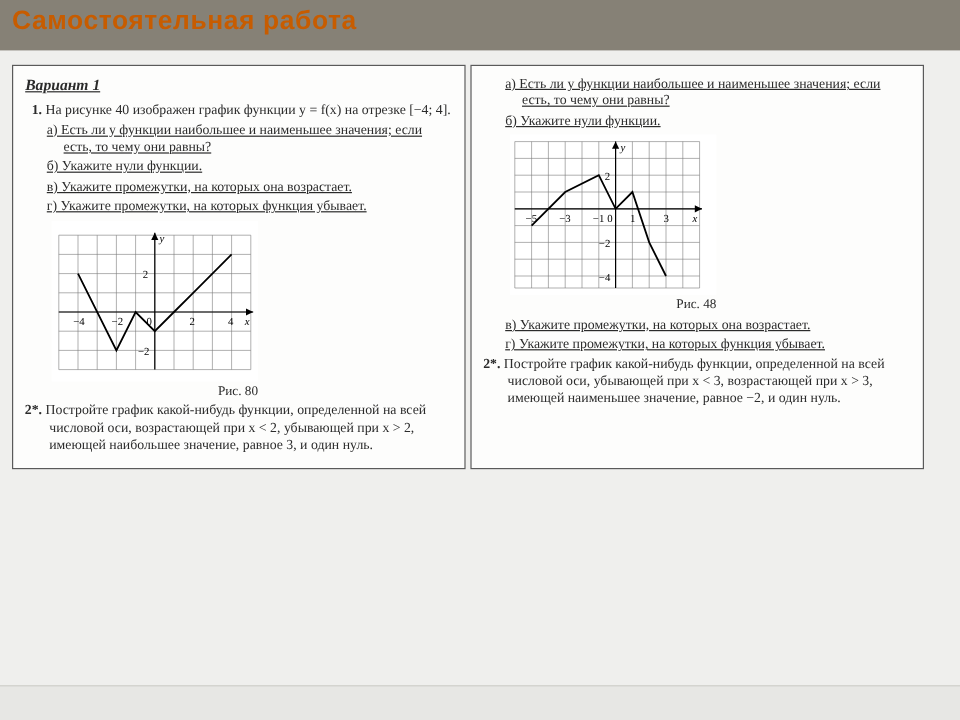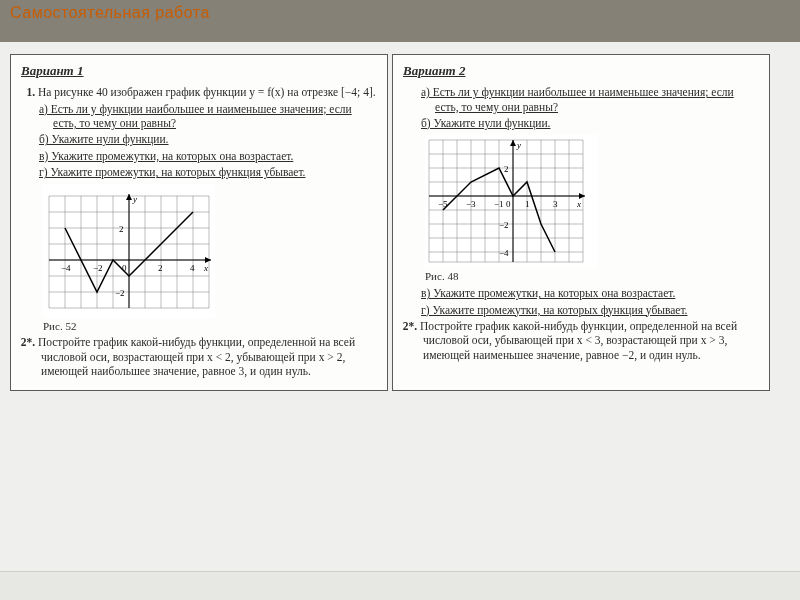--- a/index.html
+++ b/index.html
@@ -10,22 +10,22 @@
     overflow: hidden;
   }
   .title-bar {
     background: #868176;
     height: 36px;
     padding: 4px 10px 2px 10px;
   }
   .title-text {
     color: #c75c00;
     font-family: Arial, sans-serif;
-    font-size: 16px;
-    font-weight: normal;
+    font-size: 22px;
+    font-weight: bold;
     letter-spacing: 0.5px;
   }
   .container {
     display: flex;
     gap: 4px;
     padding: 12px 10px;
   }
   .card {
     width: 378px;
     border: 1px solid #5a5a5a;
@@ -49,21 +49,21 @@
     display: inline-block;
     width: 14px;
     text-align: right;
   }
   .q-main { margin-left: 20px; text-indent: -20px; margin-bottom: 2px; }
   .q-sub  { margin-left: 32px; text-indent: -14px; margin-bottom: 2px; text-decoration: underline; }
   .fig-wrap {
     margin: 4px 0 2px 22px;
   }
   .fig-caption {
-    text-align: left;
+    text-align: right;
     font-size: 11px;
     margin-top: 2px;
     width: 172px;
   }
   svg.figure {
     display: block;
     width: 172px; height: 134px;
     background: #fff;
   }
   .grid line { stroke: #7a7a7a; stroke-width: 0.5; }
@@ -138,31 +138,30 @@
         <text class="lbl" x="18" y="87">−4</text>
         <text class="lbl" x="50" y="87">−2</text>
         <text class="lbl" x="115" y="87">2</text>
         <text class="lbl" x="147" y="87">4</text>
         <text class="lbl" x="76" y="48">2</text>
         <text class="lbl" x="72" y="112">−2</text>
         <text class="lbl" x="79" y="87">0</text>
         <text class="lbl-it" x="161" y="87">x</text>
         <text class="lbl-it" x="90" y="18">y</text>
       </svg>
-      <div class="fig-caption">Рис. 52</div>
+      <div class="fig-caption">Рис. 80</div>
     </div>
 
     <div class="q-main">
       <span class="task-num">2*.</span>
       <span>Постройте график какой-нибудь функции, определенной на всей числовой оси, возрастающей при x &lt; 2, убывающей при x &gt; 2, имеющей наибольшее значение, равное 3, и один нуль.</span>
     </div>
   </div>
 
   <div class="card">
-    <div class="variant">Вариант 2</div>
 
     <div class="q-sub">а) Есть ли у функции наибольшее и наименьшее значения; если есть, то чему они равны?</div>
     <div class="q-sub">б) Укажите нули функции.</div>
 
     <div class="fig-wrap">
       <svg class="figure" viewBox="0 0 172 134">
         <g class="grid">
           <g>
             <line x1="4" y1="6" x2="4" y2="128"></line>
               <line x1="18" y1="6" x2="18" y2="128"></line>

